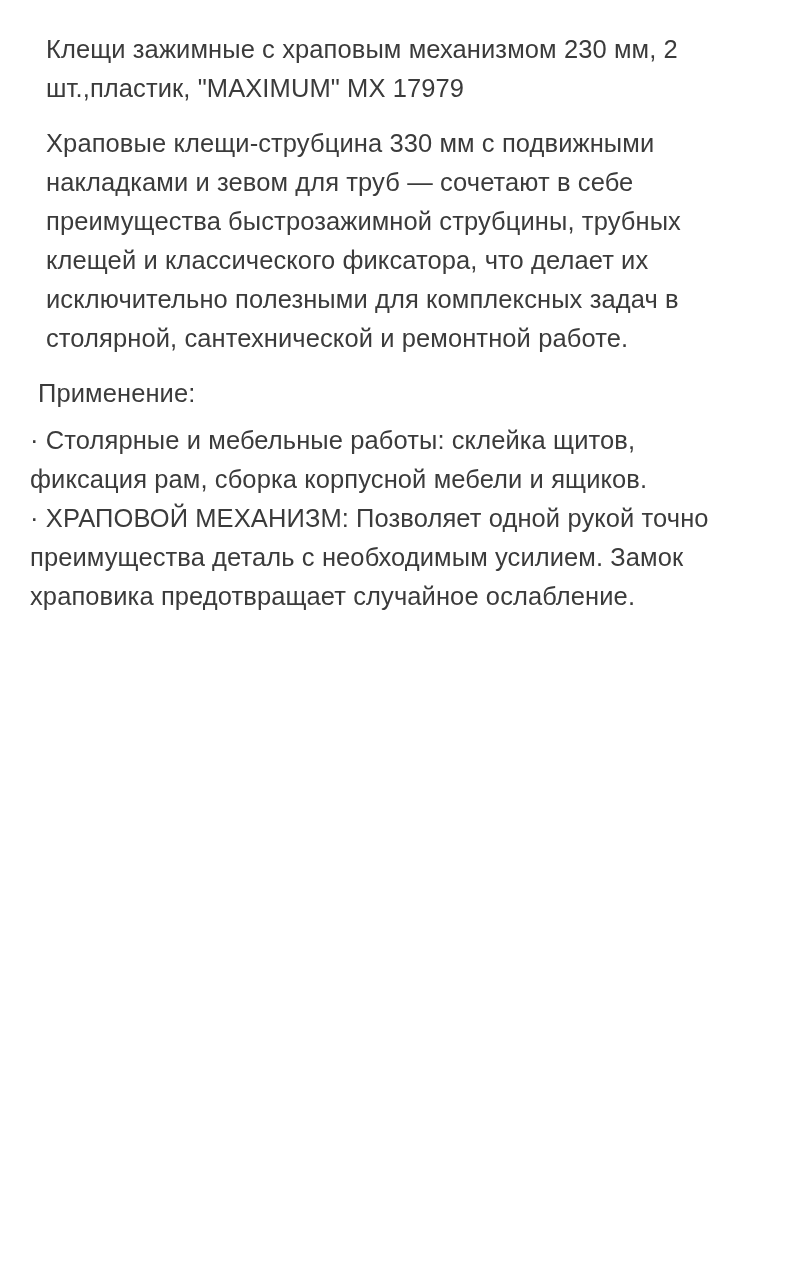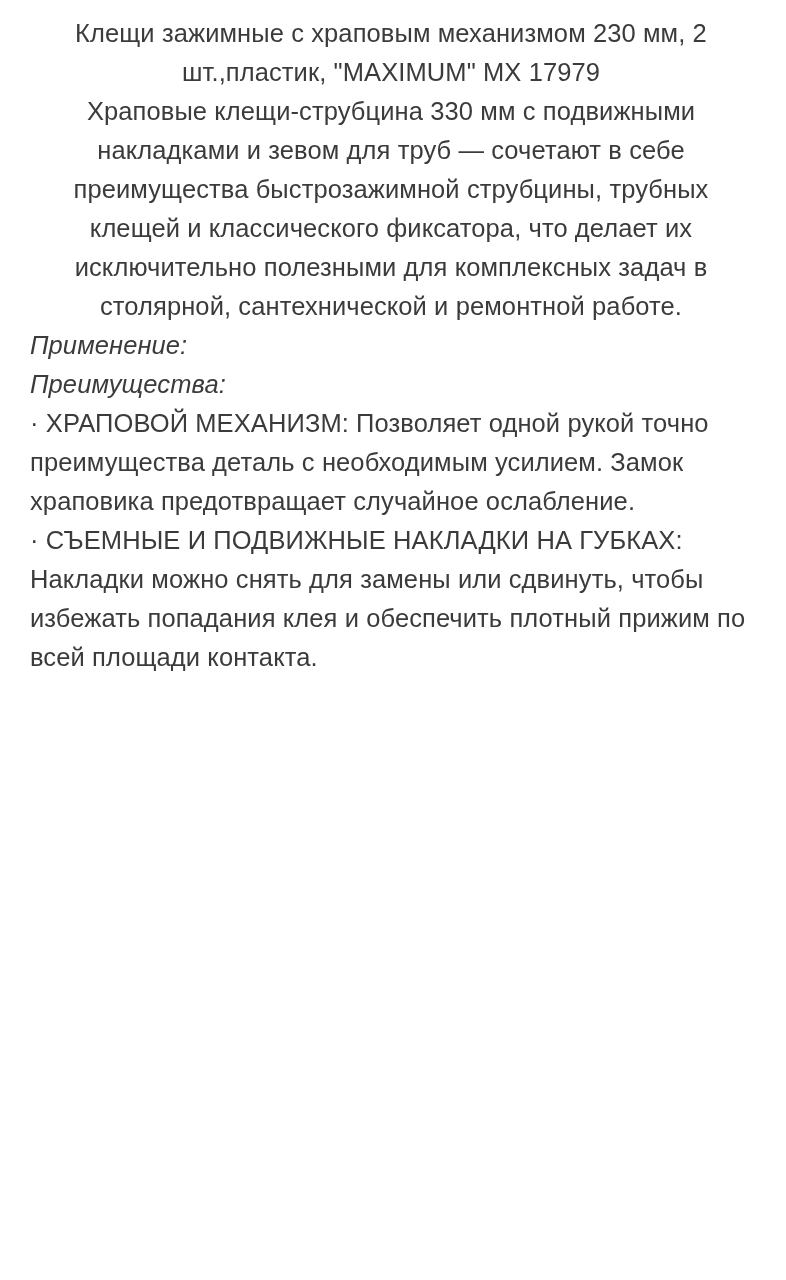--- a/index.html
+++ b/index.html
@@ -22,38 +22,35 @@
     background: #ffffff;
   }
   .doc-body {
     font-size: 25.5px;
     line-height: 39px;
     color: #3b3b3b;
     letter-spacing: 0.1px;
     word-wrap: break-word;
   }
   .para {
-    margin: 0;
-    text-align: center;
+    margin: 16px;
   }
   .bullet {
     margin: 0;
   }
   .heading {
-    margin: 0;
-    font-style: italic;
+    margin: 8px;
   }
 </style>
 </head>
 <body>
 
 <div class="page">
   <div class="doc-body">
     <p class="para">Клещи зажимные с храповым механизмом 230 мм, 2 шт.,пластик, "MAXIMUM" MX 17979</p>
     <p class="para">Храповые клещи-струбцина 330 мм с подвижными накладками и зевом для труб — сочетают в себе преимущества быстрозажимной струбцины, трубных клещей и классического фиксатора, что делает их исключительно полезными для комплексных задач в столярной, сантехнической и ремонтной работе.</p>
 
     <p class="heading">Применение:</p>
+    <p class="bullet">· Столярные и мебельные работы: склейка щитов, фиксация рам, сборка корпусной мебели и ящиков.</p>
 
-    <p class="heading">Преимущества:</p>
     <p class="bullet">· ХРАПОВОЙ МЕХАНИЗМ: Позволяет одной рукой точно преимущества деталь с необходимым усилием. Замок храповика предотвращает случайное ослабление.</p>
-    <p class="bullet">· СЪЕМНЫЕ И ПОДВИЖНЫЕ НАКЛАДКИ НА ГУБКАХ: Накладки можно снять для замены или сдвинуть, чтобы избежать попадания клея и обеспечить плотный прижим по всей площади контакта.</p>
   </div>
 </div>
 
 </body></html>

